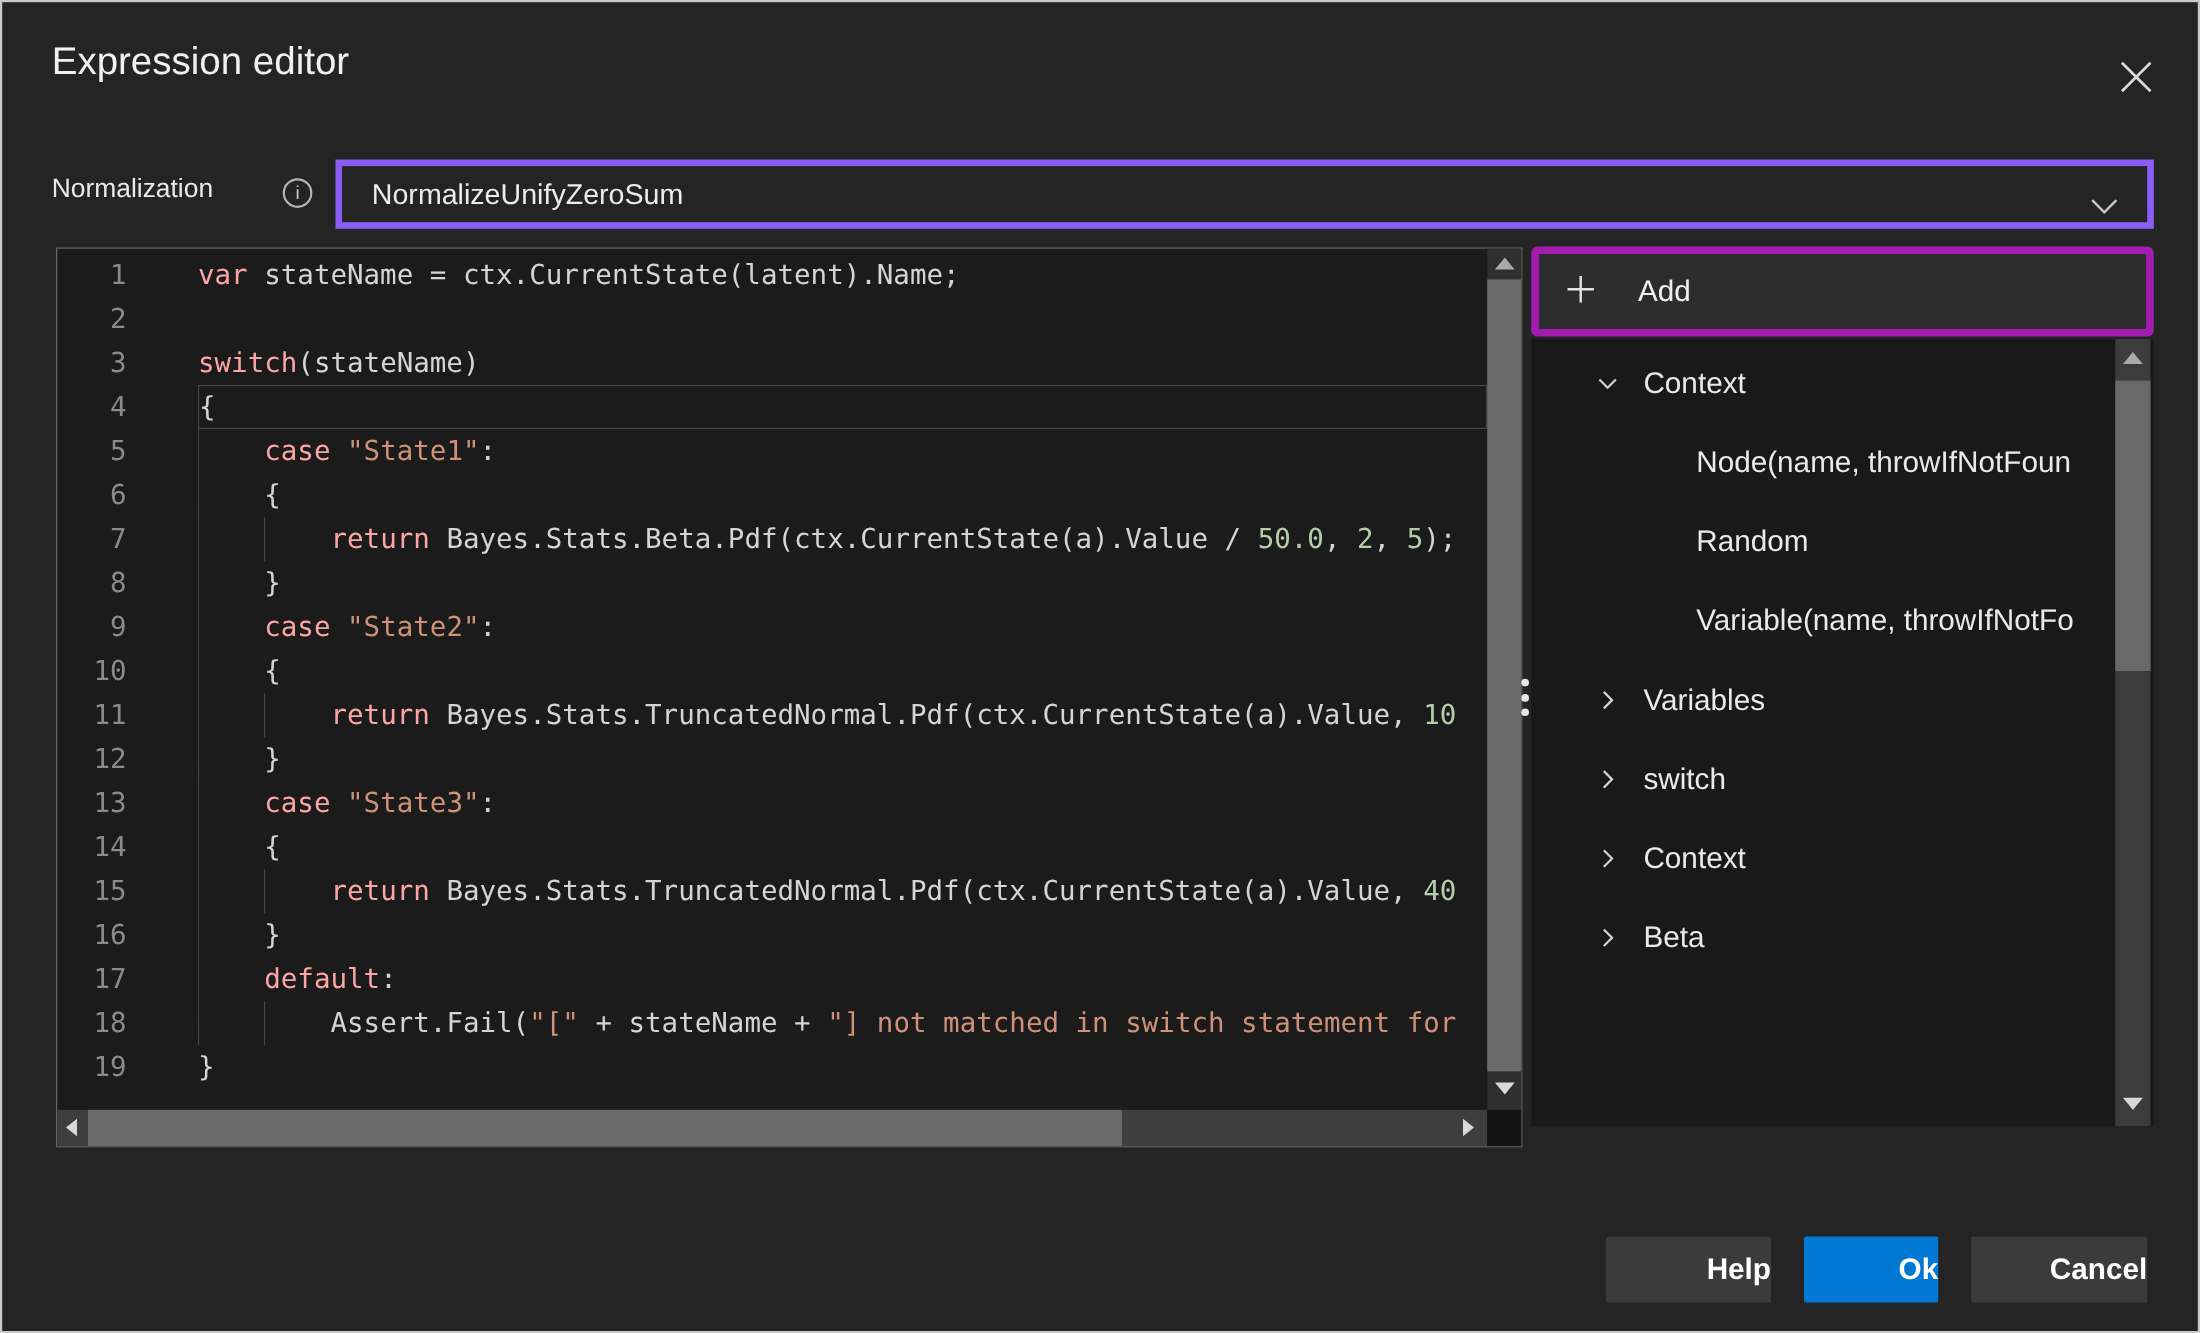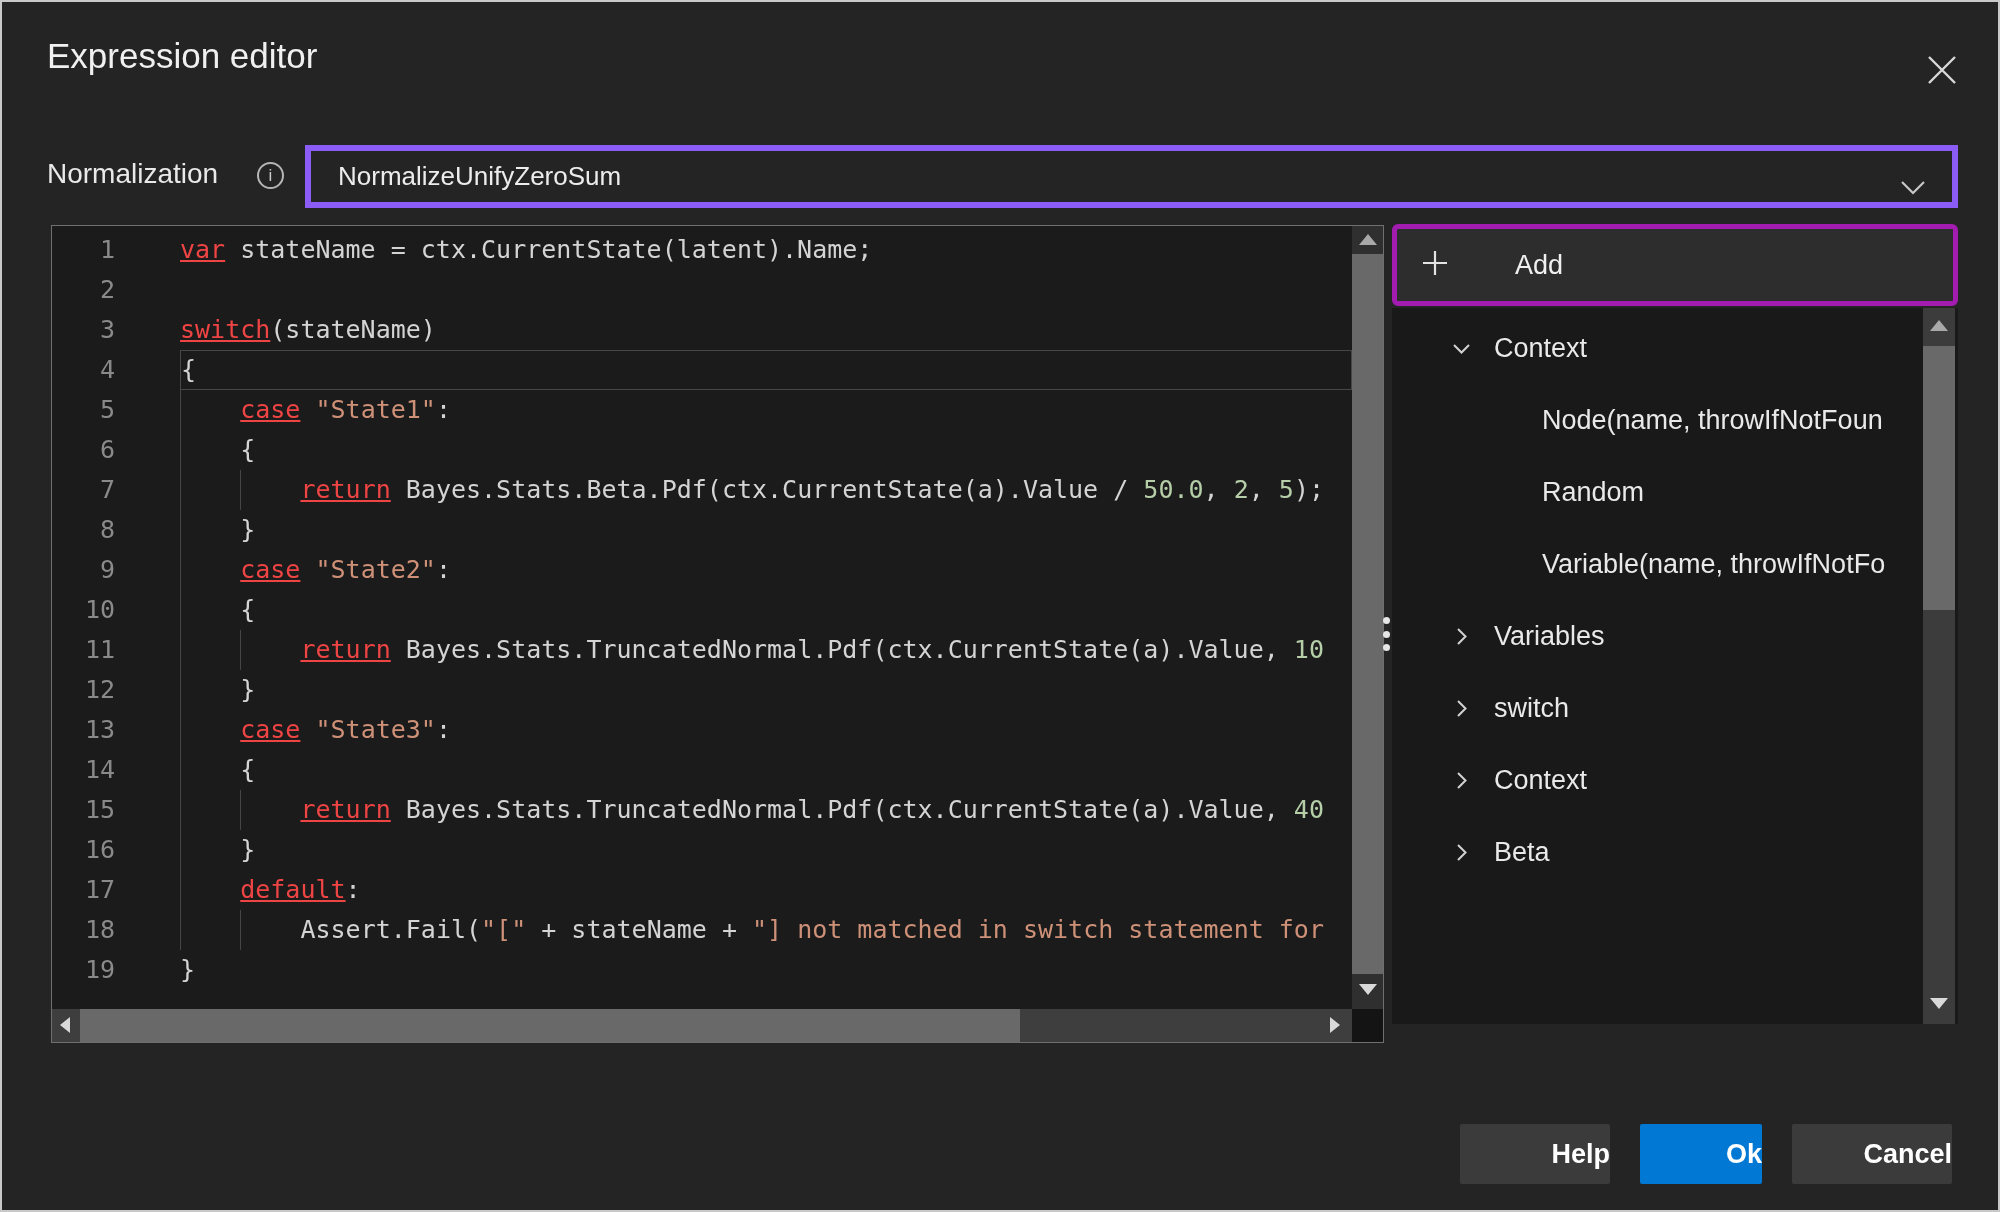--- a/index.html
+++ b/index.html
@@ -7,55 +7,55 @@
   .dialog{
     position:relative;width:2000px;height:1212px;
     background:#242424;border:2px solid #c9c9c9;
     font-family:"Liberation Sans",sans-serif;color:#e8e8e8;overflow:hidden;
   }
   .abs{position:absolute;}
   
   .title{left:45px;top:34px;font-size:35px;font-weight:400;color:#f0f0f0;}
   .close-btn{left:1916px;top:46px;width:48px;height:48px;display:flex;align-items:center;justify-content:center;cursor:pointer;}
   
-  .norm-label{left:45px;top:156px;font-size:28px;color:#e9e9e9;}
+  .norm-label{left:45px;top:156px;font-size:24px;color:#e9e9e9;}
   .info{left:255px;top:160px;width:27px;height:27px;border:2px solid #b5b5b5;border-radius:50%;
         display:flex;align-items:center;justify-content:center;font-size:17px;color:#c9c9c9;font-style:normal;}
   .dropdown{left:303px;top:143px;width:1653px;height:63px;border:6px solid #8b5cf6;background:transparent;
         display:flex;align-items:center;padding-left:27px;font-size:26px;color:#ececec;cursor:pointer;}
   .dropdown .chev{position:absolute;right:26px;top:22px;}
   
   .editor{left:49px;top:223px;width:1333px;height:818px;border:1px solid #6f6f6f;background:#1b1b1b;}
   .gutter{left:0;top:0;width:115px;height:783px;padding-top:4px;overflow:hidden;}
   .ln{height:40px;line-height:40px;text-align:right;padding-right:52px;color:#8a8a8a;
       font-family:"DejaVu Sans Mono",monospace;font-size:25px;}
   .codearea{left:115px;top:0;width:1185px;height:783px;padding:4px 0 0 13px;overflow:hidden;}
   .code-line{height:40px;line-height:40px;white-space:pre;font-family:"DejaVu Sans Mono",monospace;
       font-size:25px;color:#d4d4d4;}
   .code-line.current{border:1px solid #474747;line-height:38px;}
-  .tk-k{color:#ef4444;text-decoration:underline;} .tk-s{color:#ce9178;} .tk-n{color:#b5cea8;} .tk-p{color:#d4d4d4;}
+  .tk-k{color:#fca5a5;} .tk-s{color:#ce9178;} .tk-n{color:#b5cea8;} .tk-p{color:#d4d4d4;}
   .tk-g{box-shadow:inset 1px 0 0 #454545;}
   .code-line span{display:inline-block;white-space:pre;}
   
   .vbar{left:1300px;top:0;width:31px;height:783px;background:#2f2f2f;}
   .vthumb{left:0;top:28px;width:31px;height:720px;background:#696969;}
   .hbar{left:0;top:783px;width:1300px;height:33px;background:#3e3e3e;}
   .hthumb{left:28px;top:0;width:940px;height:33px;background:#696969;}
   .corner{left:1300px;top:783px;width:31px;height:33px;background:#141414;}
   .tri{width:0;height:0;}
   .tri-up{border-left:9px solid transparent;border-right:9px solid transparent;border-bottom:11px solid #a9a9a9;}
   .tri-down{border-left:9px solid transparent;border-right:9px solid transparent;border-top:11px solid #d9d9d9;}
   .tri-left{border-top:8px solid transparent;border-bottom:8px solid transparent;border-right:10px solid #d9d9d9;}
   .tri-right{border-top:8px solid transparent;border-bottom:8px solid transparent;border-left:10px solid #d9d9d9;}
   
   .gripper{left:1377px;top:615px;width:14px;height:34px;display:flex;flex-direction:column;align-items:center;justify-content:space-between;cursor:col-resize;}
   .gripper i{width:7px;height:7px;border-radius:50%;background:#e6e6e6;}
   
-  .add-btn{left:1390px;top:222px;width:566px;height:82px;background:#2d2d2d;border:5px solid #a21caf;border-radius:6px;
-      display:flex;align-items:center;padding-left:24px;cursor:pointer;gap:28px;}
+  .add-btn{left:1390px;top:222px;width:566px;height:82px;background:#2d2d2d;border:7px solid #a21caf;border-radius:6px;
+      display:flex;align-items:center;padding-left:24px;cursor:pointer;}
   .add-label{margin-left:38px;font-size:27px;color:#f0f0f0;}
   .tree{left:1390px;top:306px;width:566px;height:716px;background:#191919;overflow:hidden;}
   .tree-rows{position:absolute;left:0;top:4px;width:531px;overflow:hidden;}
   .tree-row{height:72px;display:flex;align-items:center;padding-left:56px;white-space:nowrap;overflow:hidden;cursor:pointer;}
   .tree-row.child{padding-left:150px;}
   .tree-row .tchev{width:27px;height:27px;margin-right:19px;flex:0 0 auto;}
   .tree-row .tlabel{font-size:27px;color:#e9e9e9;}
   .tree-sb{position:absolute;left:531px;top:0;width:32px;height:716px;background:#3c3c3c;}
   .tree-sb .tri-up{position:absolute;left:7px;top:12px;}
   .tree-thumb{position:absolute;left:0;top:38px;width:32px;height:264px;background:#696969;}

